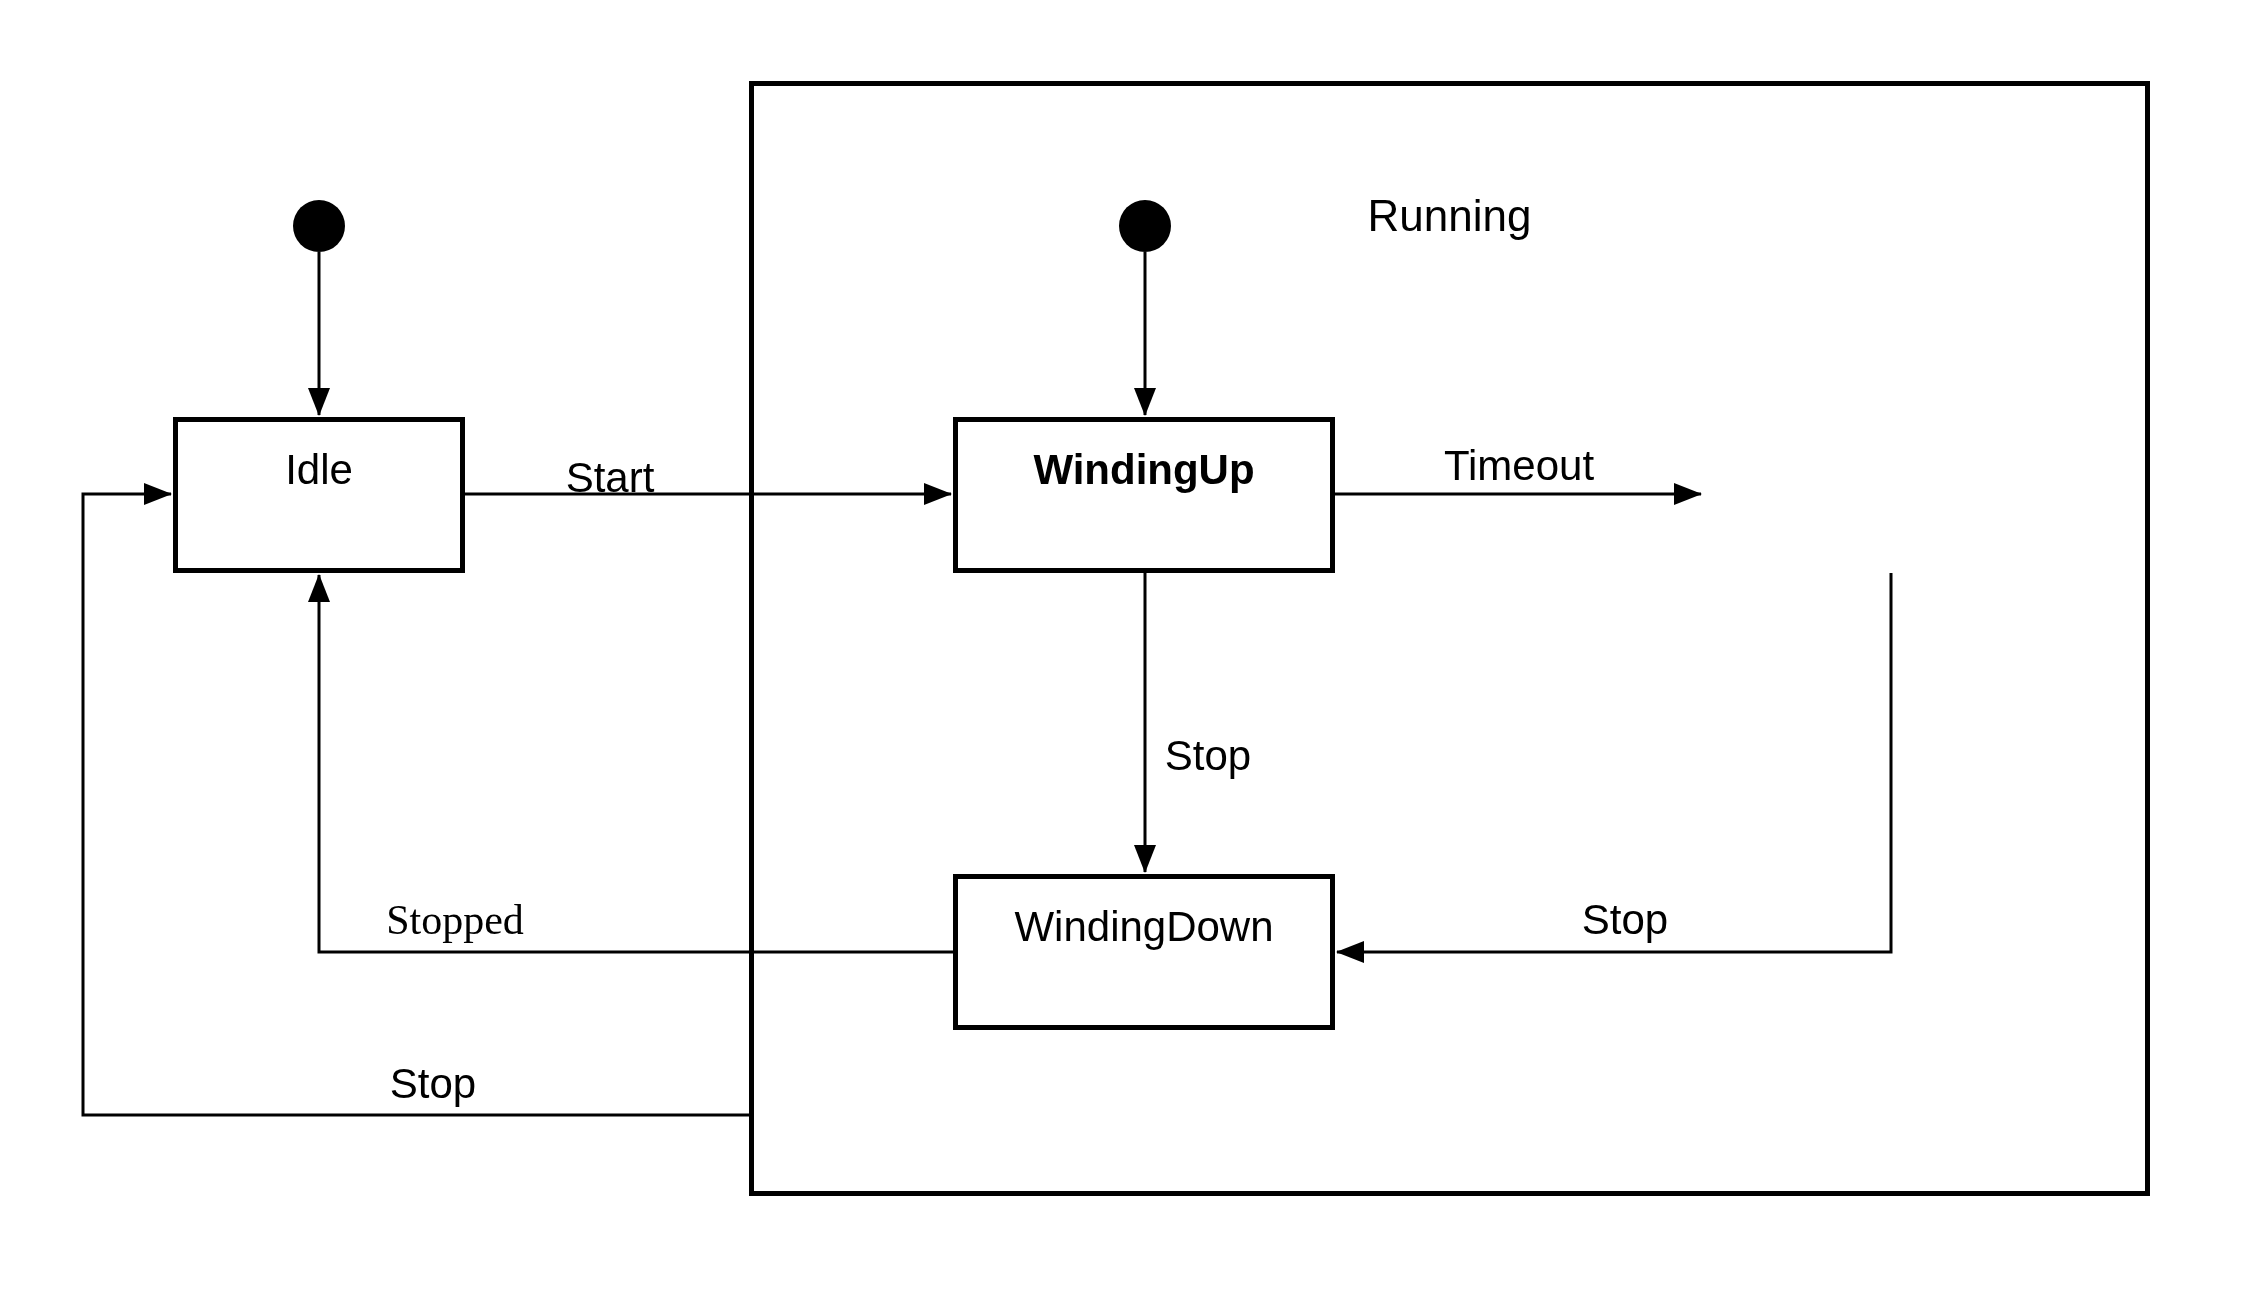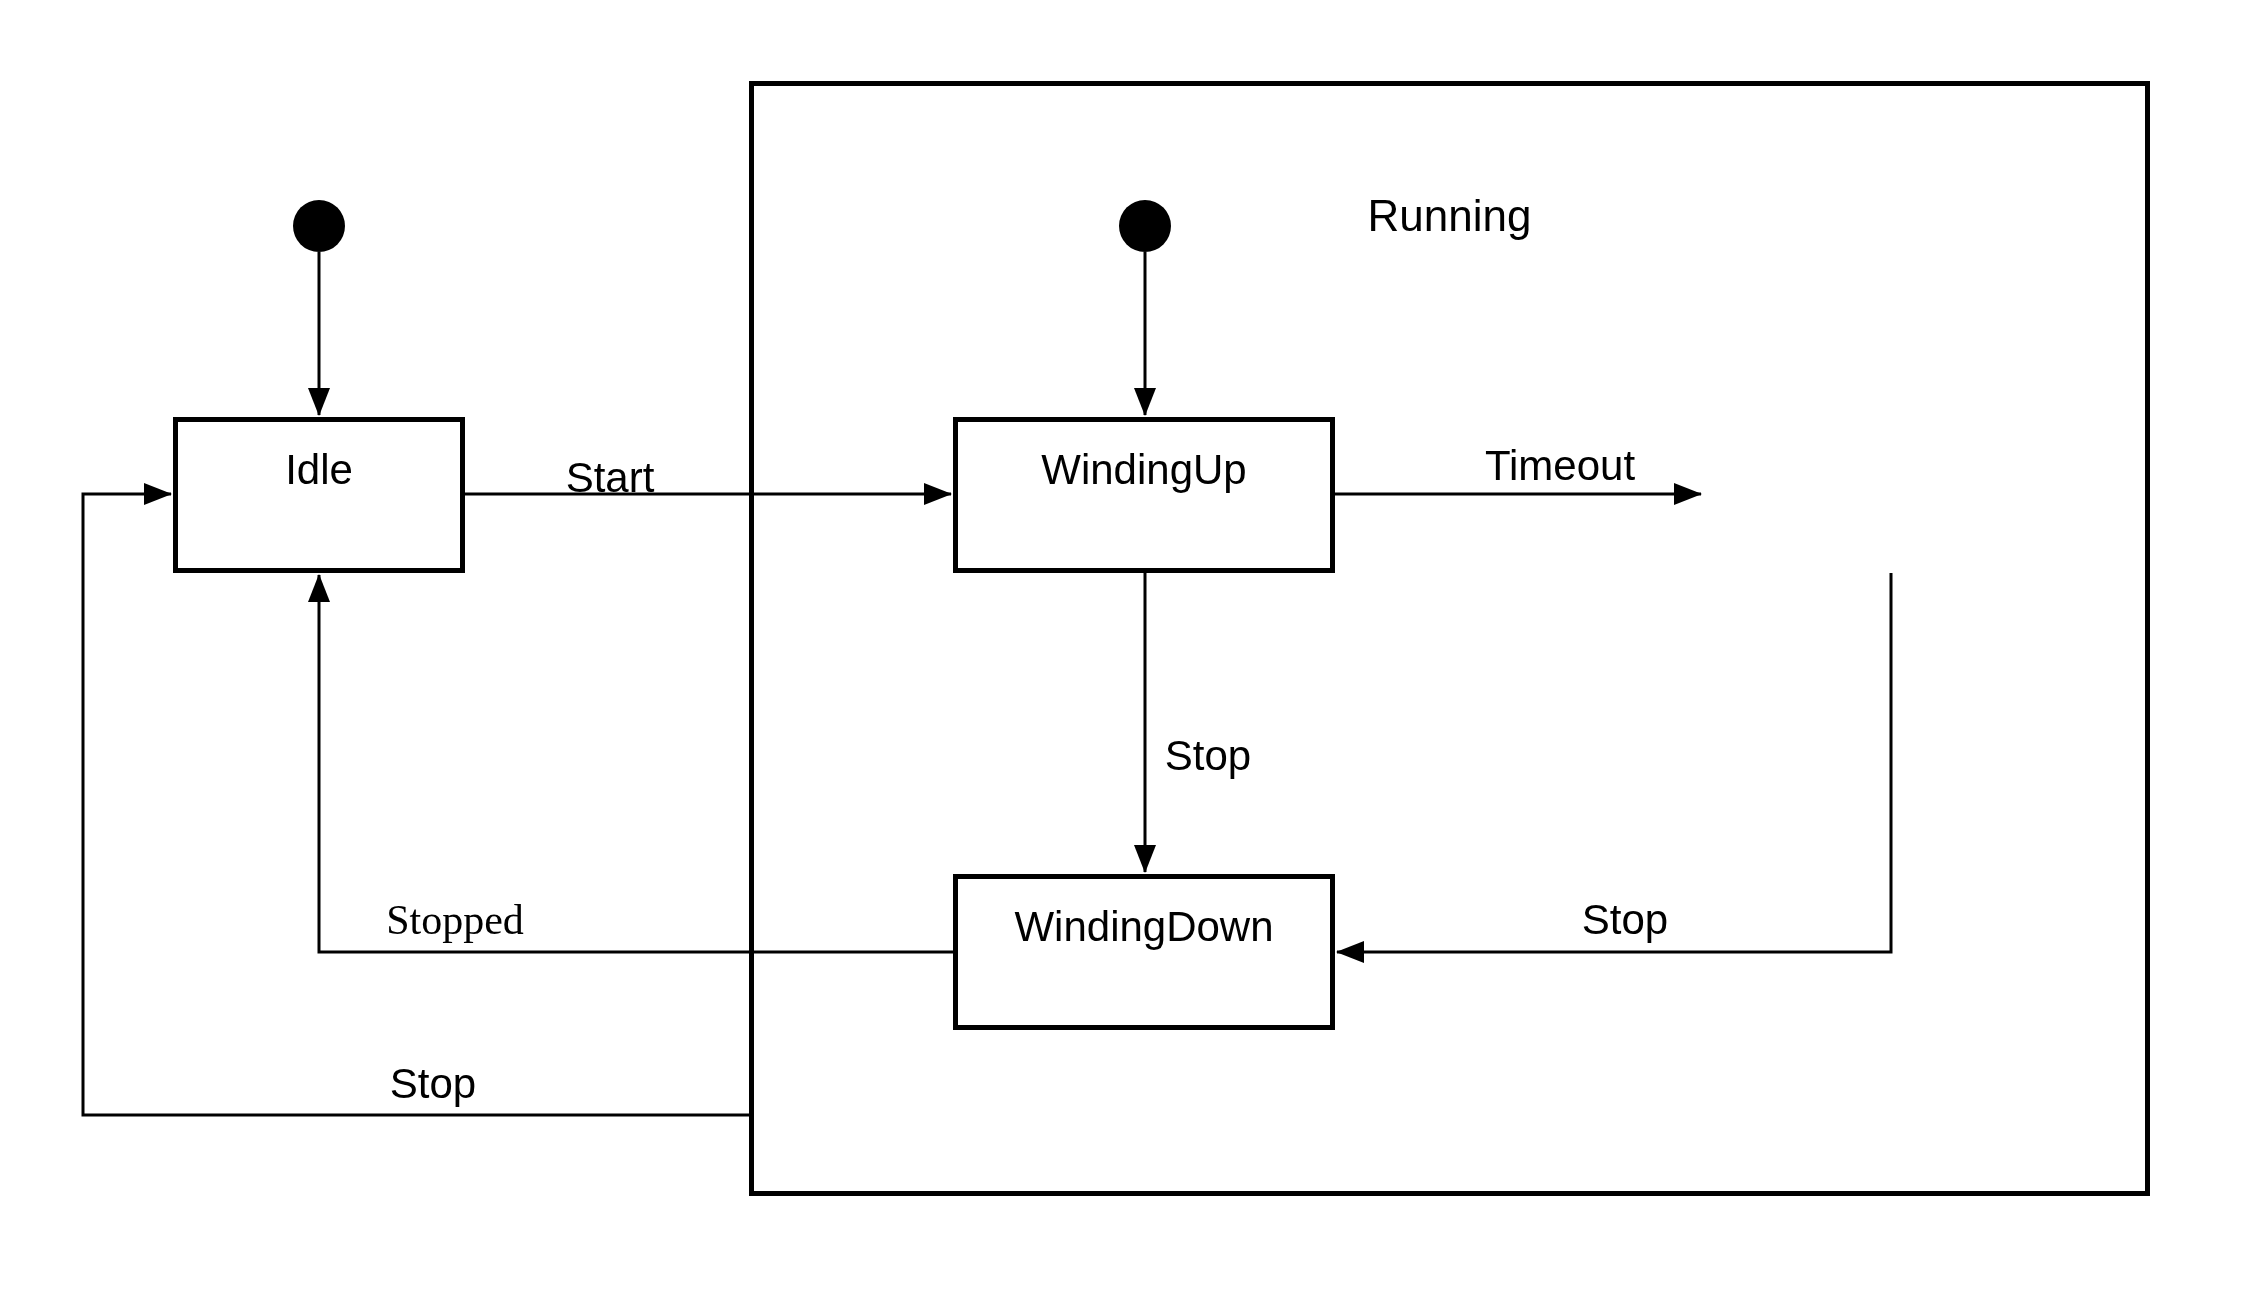--- a/index.html
+++ b/index.html
@@ -55,27 +55,27 @@
   .edge-label {
     position: absolute;
     transform: translateX(-50%);
     font-size: 42px;
     line-height: 1.15;
     white-space: nowrap;
     background: transparent;
   }
   
   #box-idle        { left: 173px;  top: 417px; width: 292px;  height: 156px; }
-  #box-windingup   { left: 953px;  top: 417px; width: 382px;  height: 156px; }
+  #box-windingup   { left: 953px;  top: 417px; width: 382px;  height: 156px; font-weight: bold; }
   #box-atspeed     { left: 1703px; top: 417px; width: 377px;  height: 156px; }
   #box-windingdown { left: 953px;  top: 874px; width: 382px;  height: 156px; }
   #box-running     { left: 749px;  top: 81px;  width: 1401px; height: 1115px; }
   
   #label-start   { left: 610px;  top: 454px; }
-  #label-timeout { left: 1560px; top: 442px; }
+  #label-timeout { left: 1519px; top: 442px; }
   #label-stop-v  { left: 1208px; top: 732px; }
   #label-stop-h  { left: 1625px; top: 896px; }
   #label-stopped { left: 455px;  top: 896px; font-family: Liberation Serif, serif; }
   #label-estop   { left: 433px;  top: 1060px; }
 </style>
 </head>
 <body>
 
 <div id="canvas">
 

